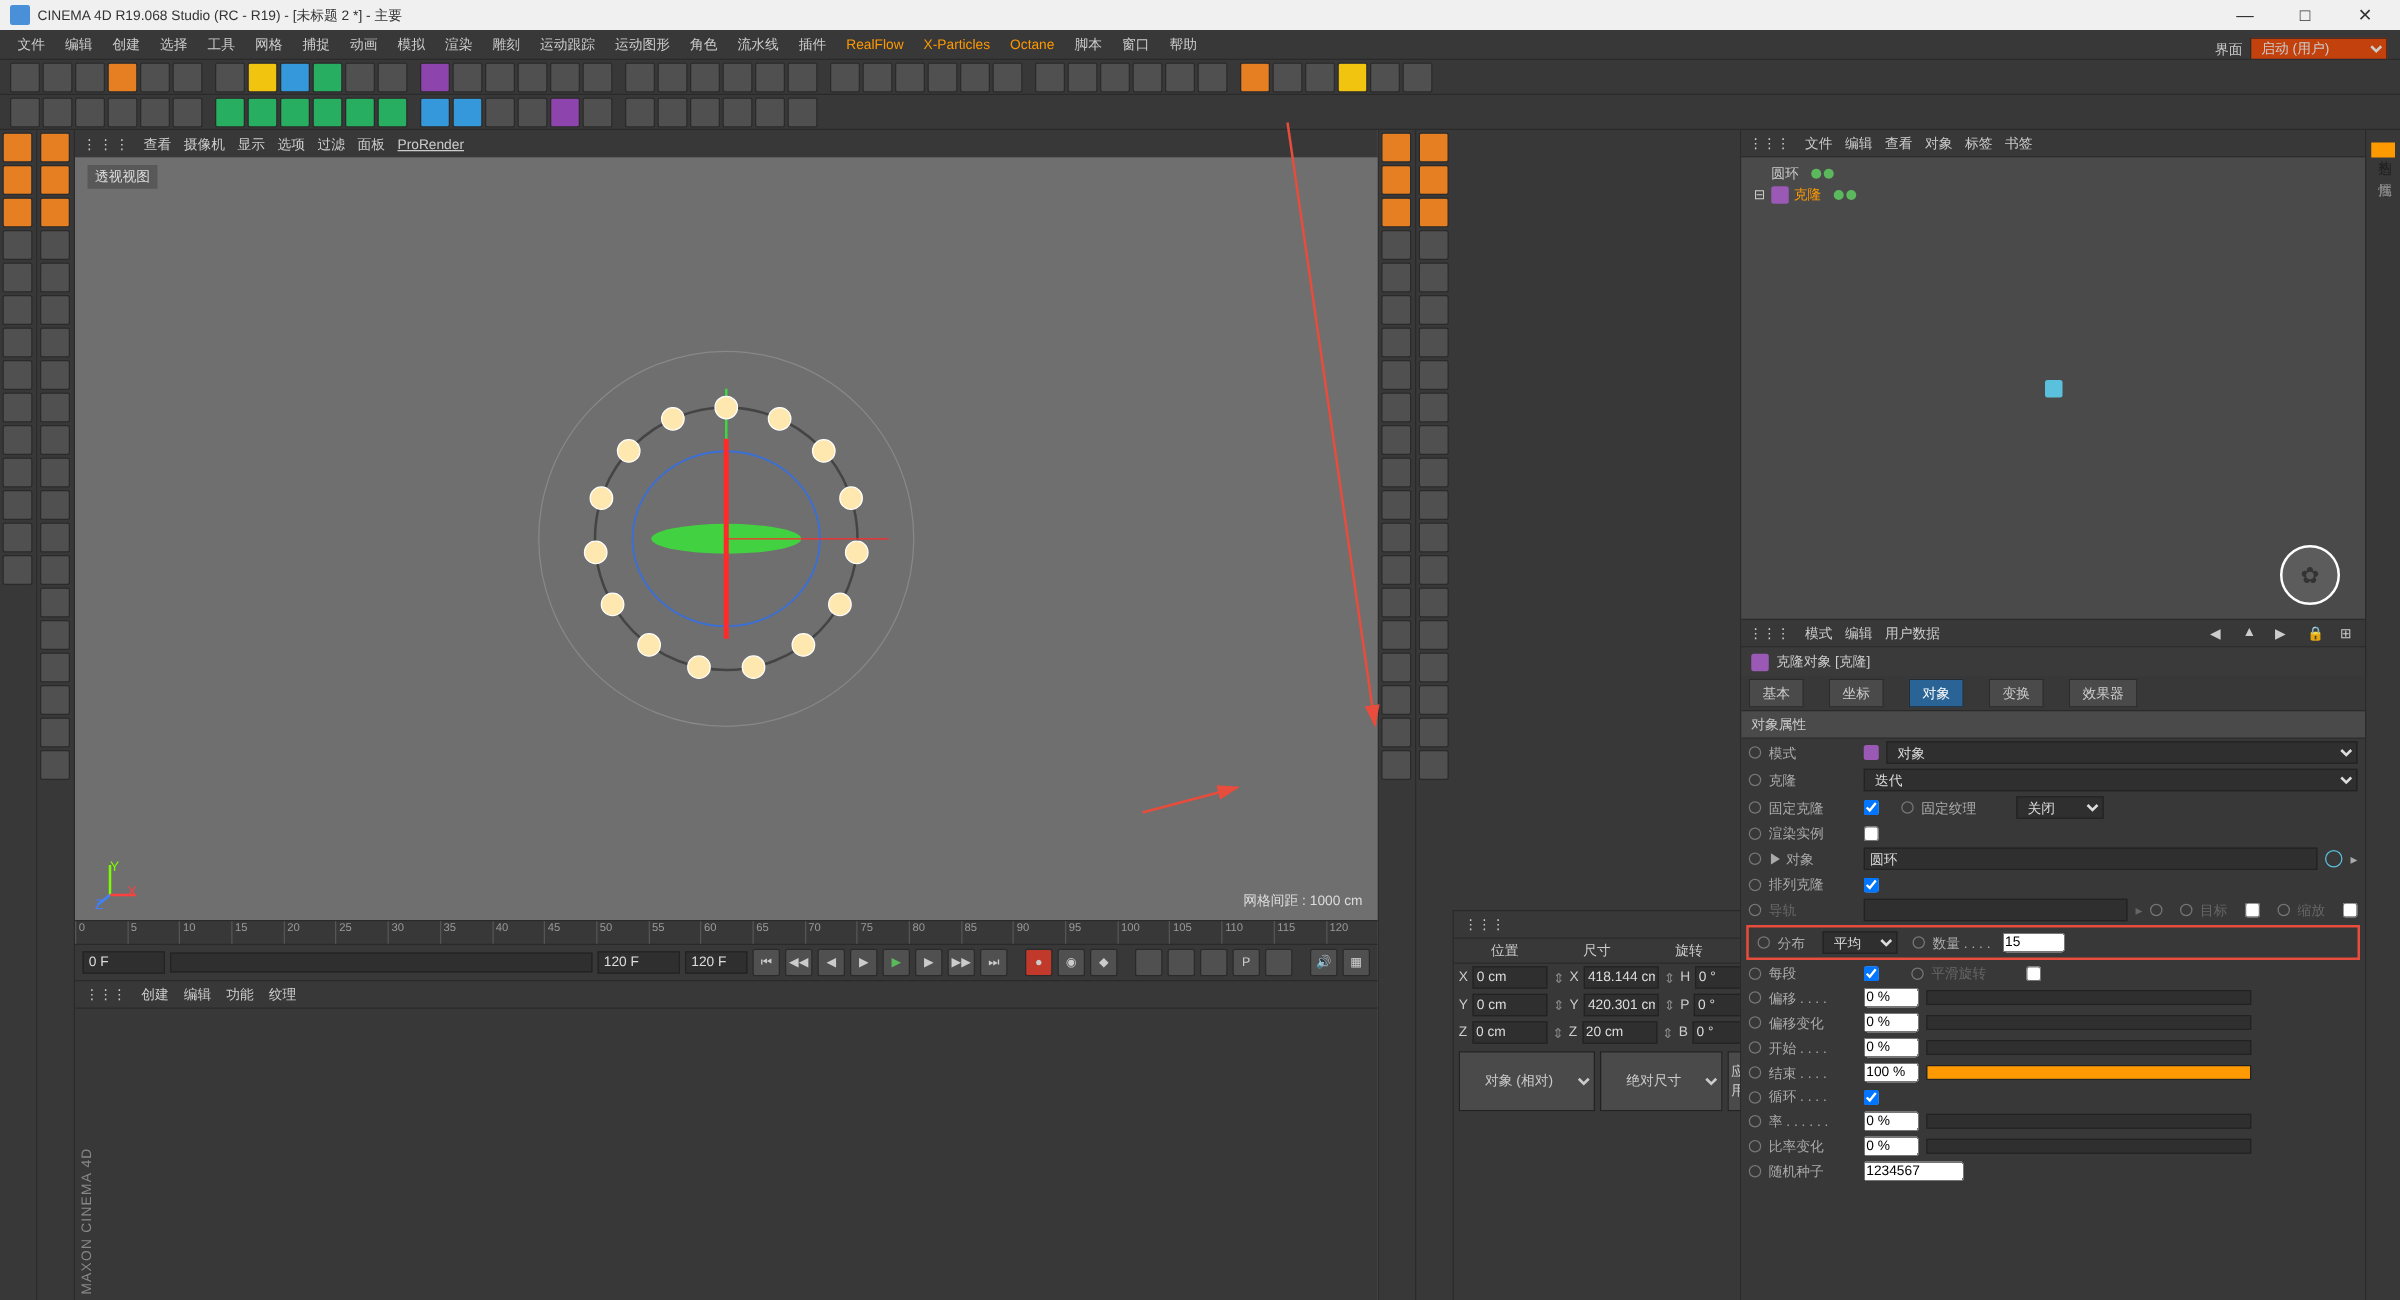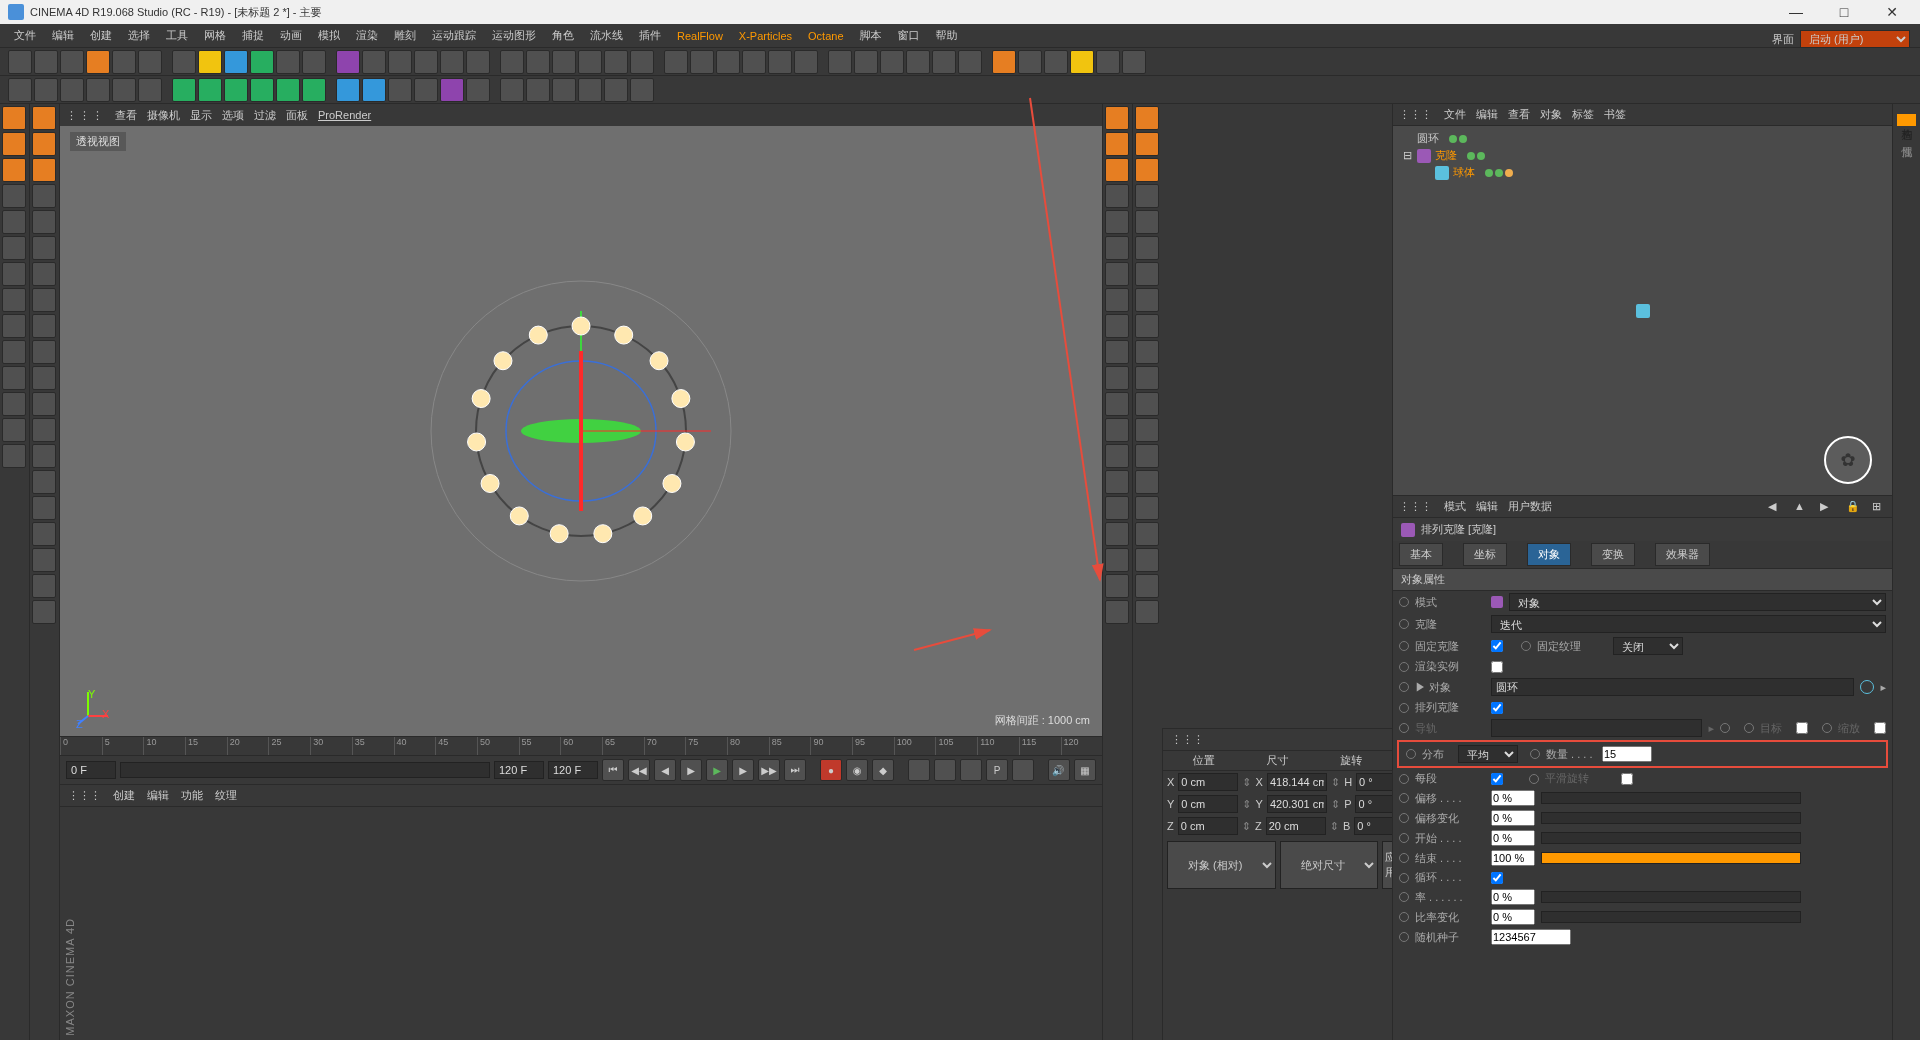--- a/index.html
+++ b/index.html
@@ -77,21 +77,21 @@
 .proprow input[type=text],.proprow select{background:#2f2f2f;border:1px solid #222;color:#ddd;padding:2px 4px;height:18px}
 .proprow input.num{width:70px}
 .proprow .chk{width:12px;height:12px}
 .proprow .slider{flex:1;max-width:260px;height:12px;background:#2f2f2f;border:1px solid #222;position:relative}
 .proprow .slider .fill{height:100%;background:#f90;width:0}
 .proprow .linkfield{flex:1;background:#2f2f2f;border:1px solid #222;color:#ddd;padding:2px 4px;height:18px}
 .redbox{border:2px solid #e74c3c;padding:1px;margin:1px 4px}
 .ruler{height:20px;background:#383838;border-top:1px solid #2a2a2a;border-bottom:1px solid #2a2a2a;position:relative;display:flex}
 .ruler .tick{flex:1;border-left:1px solid #555;font-size:9px;color:#999;padding-left:2px}
 .playbar{height:28px;background:#383838;display:flex;align-items:center;gap:4px;padding:0 6px}
-.playbar input{background:#2f2f2f;border:1px solid #222;color:#ddd;padding:2px 4px;width:50px;height:18px}
+.playbar input{background:#2f2f2f;border:1px solid #222;color:#ddd;padding:2px 4px;width:66px;height:18px}
 .playbar .track{flex:1;height:16px;background:#2f2f2f;border:1px solid #222}
 .pbtn{width:22px;height:22px;background:#505050;border:1px solid #2a2a2a;border-radius:2px;cursor:pointer;display:flex;align-items:center;justify-content:center;color:#ccc;font-size:10px}
 .bl-tabs{height:22px;display:flex;align-items:center;gap:12px;padding:0 8px;border-bottom:1px solid #2a2a2a}
 .maxon{position:absolute;left:4px;bottom:4px;writing-mode:vertical-rl;transform:rotate(180deg);color:#888;font-size:11px;letter-spacing:1px}
 .coord-hdr{display:flex;padding:2px 6px;gap:4px;border-bottom:1px solid #2a2a2a}
 .coord-hdr span{flex:1;text-align:center;color:#ccc}
 .coord-row{display:flex;padding:2px 4px;gap:4px;align-items:center}
 .coord-row label{width:14px;color:#ccc}
 .coord-row input{flex:1;background:#2f2f2f;border:1px solid #222;color:#ddd;padding:2px;height:18px;width:60px}
 .coord-row .sp{width:10px;color:#888}
@@ -497,46 +497,36 @@
         </div>
         <div class="treeitem" style="padding-left: 6px;">
           <span class="chev">⊟</span>
           <span class="ico clone"></span>
           <span class="name sel">克隆</span>
           <span class="dots">
             <span class="dot g"></span>
             <span class="dot g"></span>
           </span>
         </div>
-        <div class="treeitem" style="padding-left: 24px;">
-          <span class="chev"></span>
-          <span class="ico sphere"></span>
-          <span class="name sel">球体</span>
-          <span class="dots">
-            <span class="dot g"></span>
-            <span class="dot g"></span>
-            <span class="dot o"></span>
-          </span>
-        </div>
       </div>
 
     <div class="attr-panel">
       <div class="attr-tabs">
         <span class="dots">⋮⋮⋮</span>
         <span id="attrtabs"><span class="tabbtn" style="margin-right: 10px;">模式</span><span class="tabbtn" style="margin-right: 10px;">编辑</span><span class="tabbtn" style="margin-right: 10px;">用户数据</span></span>
         <span class="spacer"></span>
         <span class="navbtn">◀</span>
         <span class="navbtn">▲</span>
         <span class="navbtn">▶</span>
         <span class="navbtn">🔒</span>
         <span class="navbtn">⊞</span>
       </div>
       <div class="attr-header">
         <div class="ico"></div>
-        <span>排列克隆 [克隆]</span>
+        <span>克隆对象 [克隆]</span>
       </div>
       <div class="subtabs" id="subtabs">
           <div class="subtab">基本</div>
           <div class="subtab">坐标</div>
           <div class="subtab active">对象</div>
           <div class="subtab">变换</div>
           <div class="subtab">效果器</div>
         </div>
       <div class="section-hdr">对象属性</div>
 

